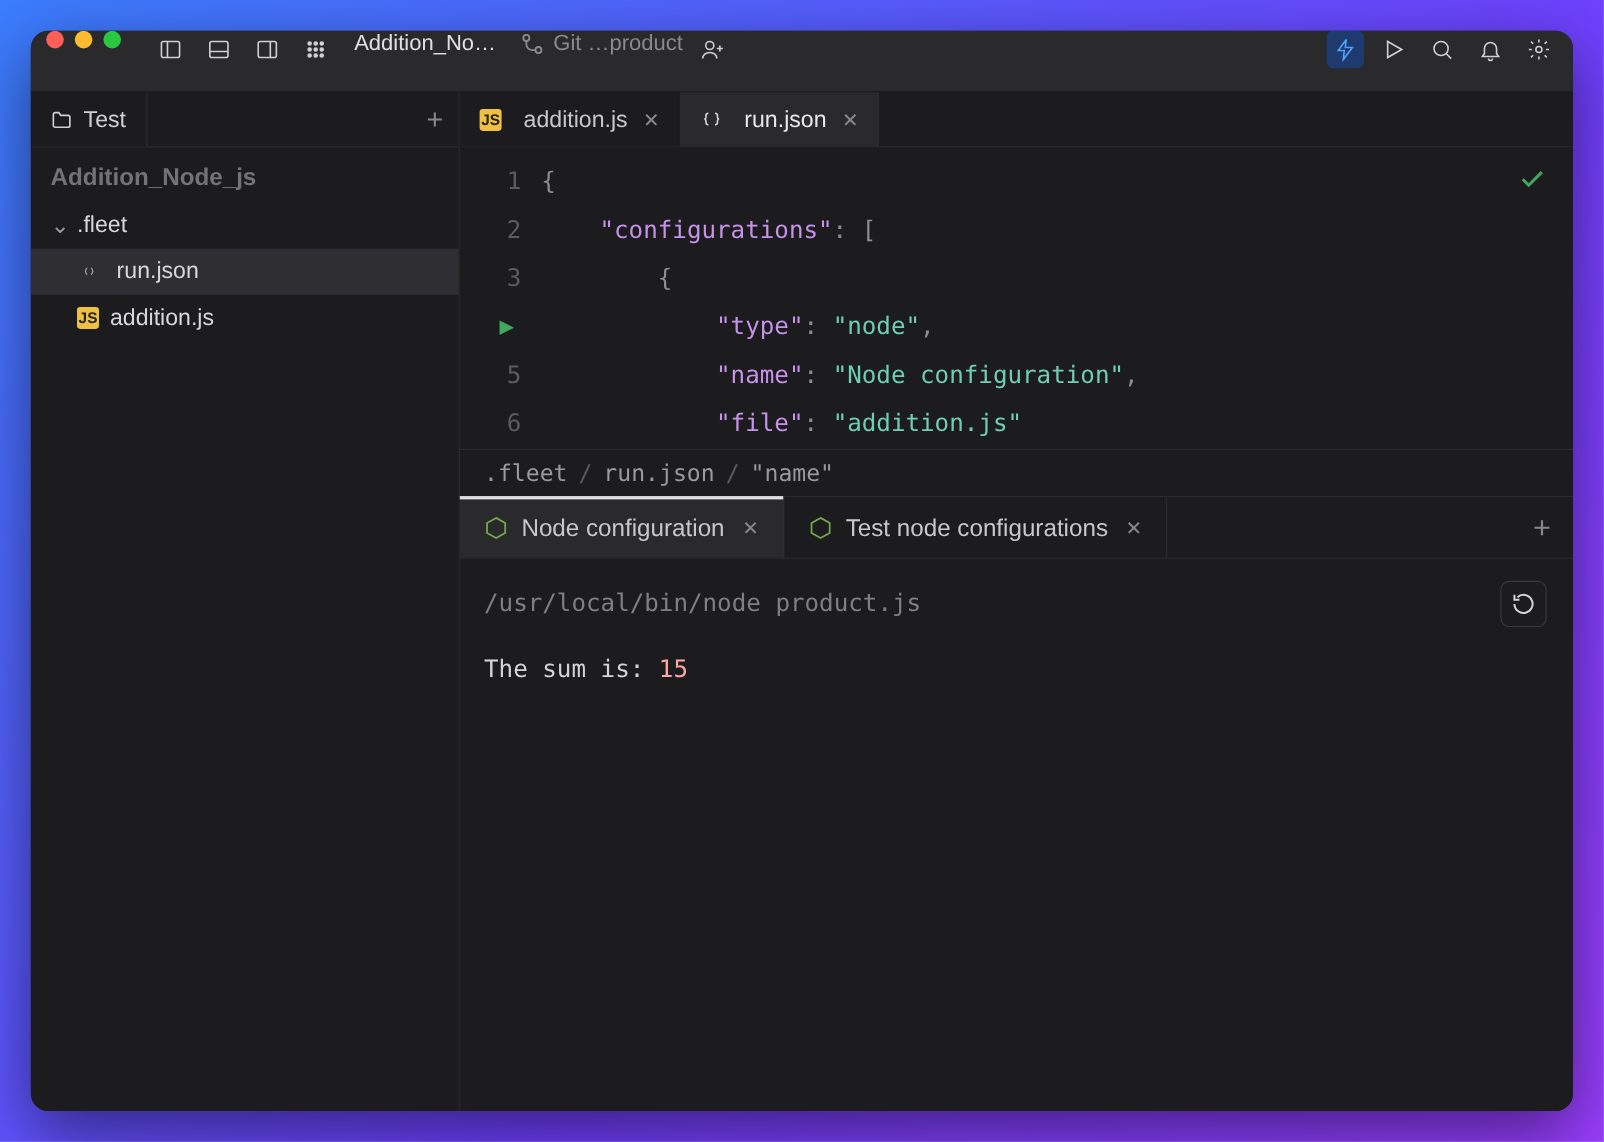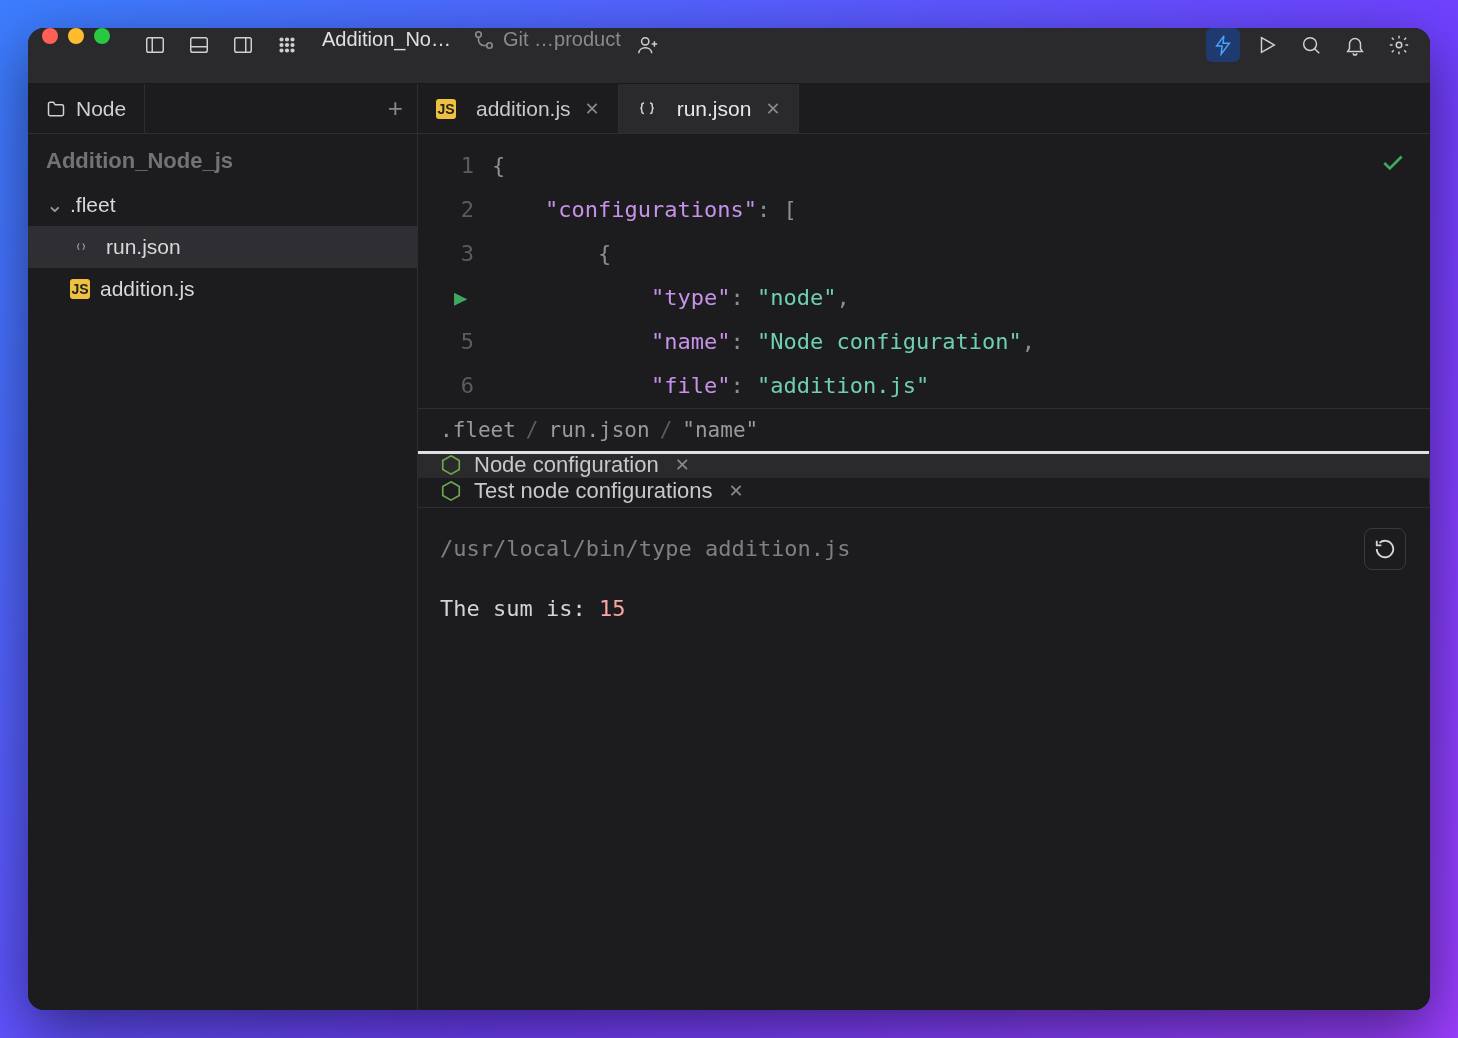--- a/index.html
+++ b/index.html
@@ -154,21 +154,20 @@
     border-bottom:1px solid #2e2e30;
   }
   .bc-sep { margin: 0 10px; color:#5c5c60;}
 
   .runtabs {
     height: 56px;
     display:flex;
     background:#1c1c1e;
     border-bottom:1px solid #2e2e30;
     position:relative;
-    flex-direction:column;
   }
   .runtab {
     padding: 0 22px;
     display:flex; align-items:center; gap:12px;
     color:#c8c8ca; font-size:22px;
     border-right:1px solid #2e2e30;
     cursor: pointer;
     position:relative;
   }
   .runtab.active::before {
@@ -290,21 +289,21 @@
   </div>
 
   <div class="body">
 
     <div class="sidebar">
       <div class="sidebar-tabs">
         <div class="sidebar-tab">
           <svg viewBox="0 0 24 24">
               <path d="M3 6a2 2 0 0 1 2-2h4l2 3h8a2 2 0 0 1 2 2v9a2 2 0 0 1-2 2H5a2 2 0 0 1-2-2V6z"></path>
             </svg>
-          <span>Node</span>
+          <span>Test</span>
         </div>
         <div class="sidebar-plus">+</div>
       </div>
       <div class="project-name">Addition_Node_js</div>
       <div class="tree">
         <div class="tree-row level0">
           <span class="arrow">⌄</span>
           <span>.fleet</span>
         </div>
         <div class="tree-row level1 selected">
@@ -379,21 +378,21 @@
           <span class="node-icon"><svg viewBox="0 0 24 24">
                 <polygon points="12,2 21,7 21,17 12,22 3,17 3,7"></polygon>
               </svg></span>
           <span>Test node configurations</span>
           <span class="tab-close">✕</span>
         </div>
         <div class="plus">+</div>
       </div>
 
       <div class="terminal">
-        <div class="cmd">/usr/local/bin/type addition.js</div>
+        <div class="cmd">/usr/local/bin/node product.js</div>
         <div style="height:18px"></div>
         <div><span>The sum is: </span><span class="num">15</span></div>
         <div class="rerun-btn">
             <svg viewBox="0 0 24 24">
               <path d="M3 12a9 9 0 1 0 3-6.7"></path>
               <polyline points="3 3 3 8 8 8"></polyline>
             </svg>
           </div>
       </div>
     </div>

